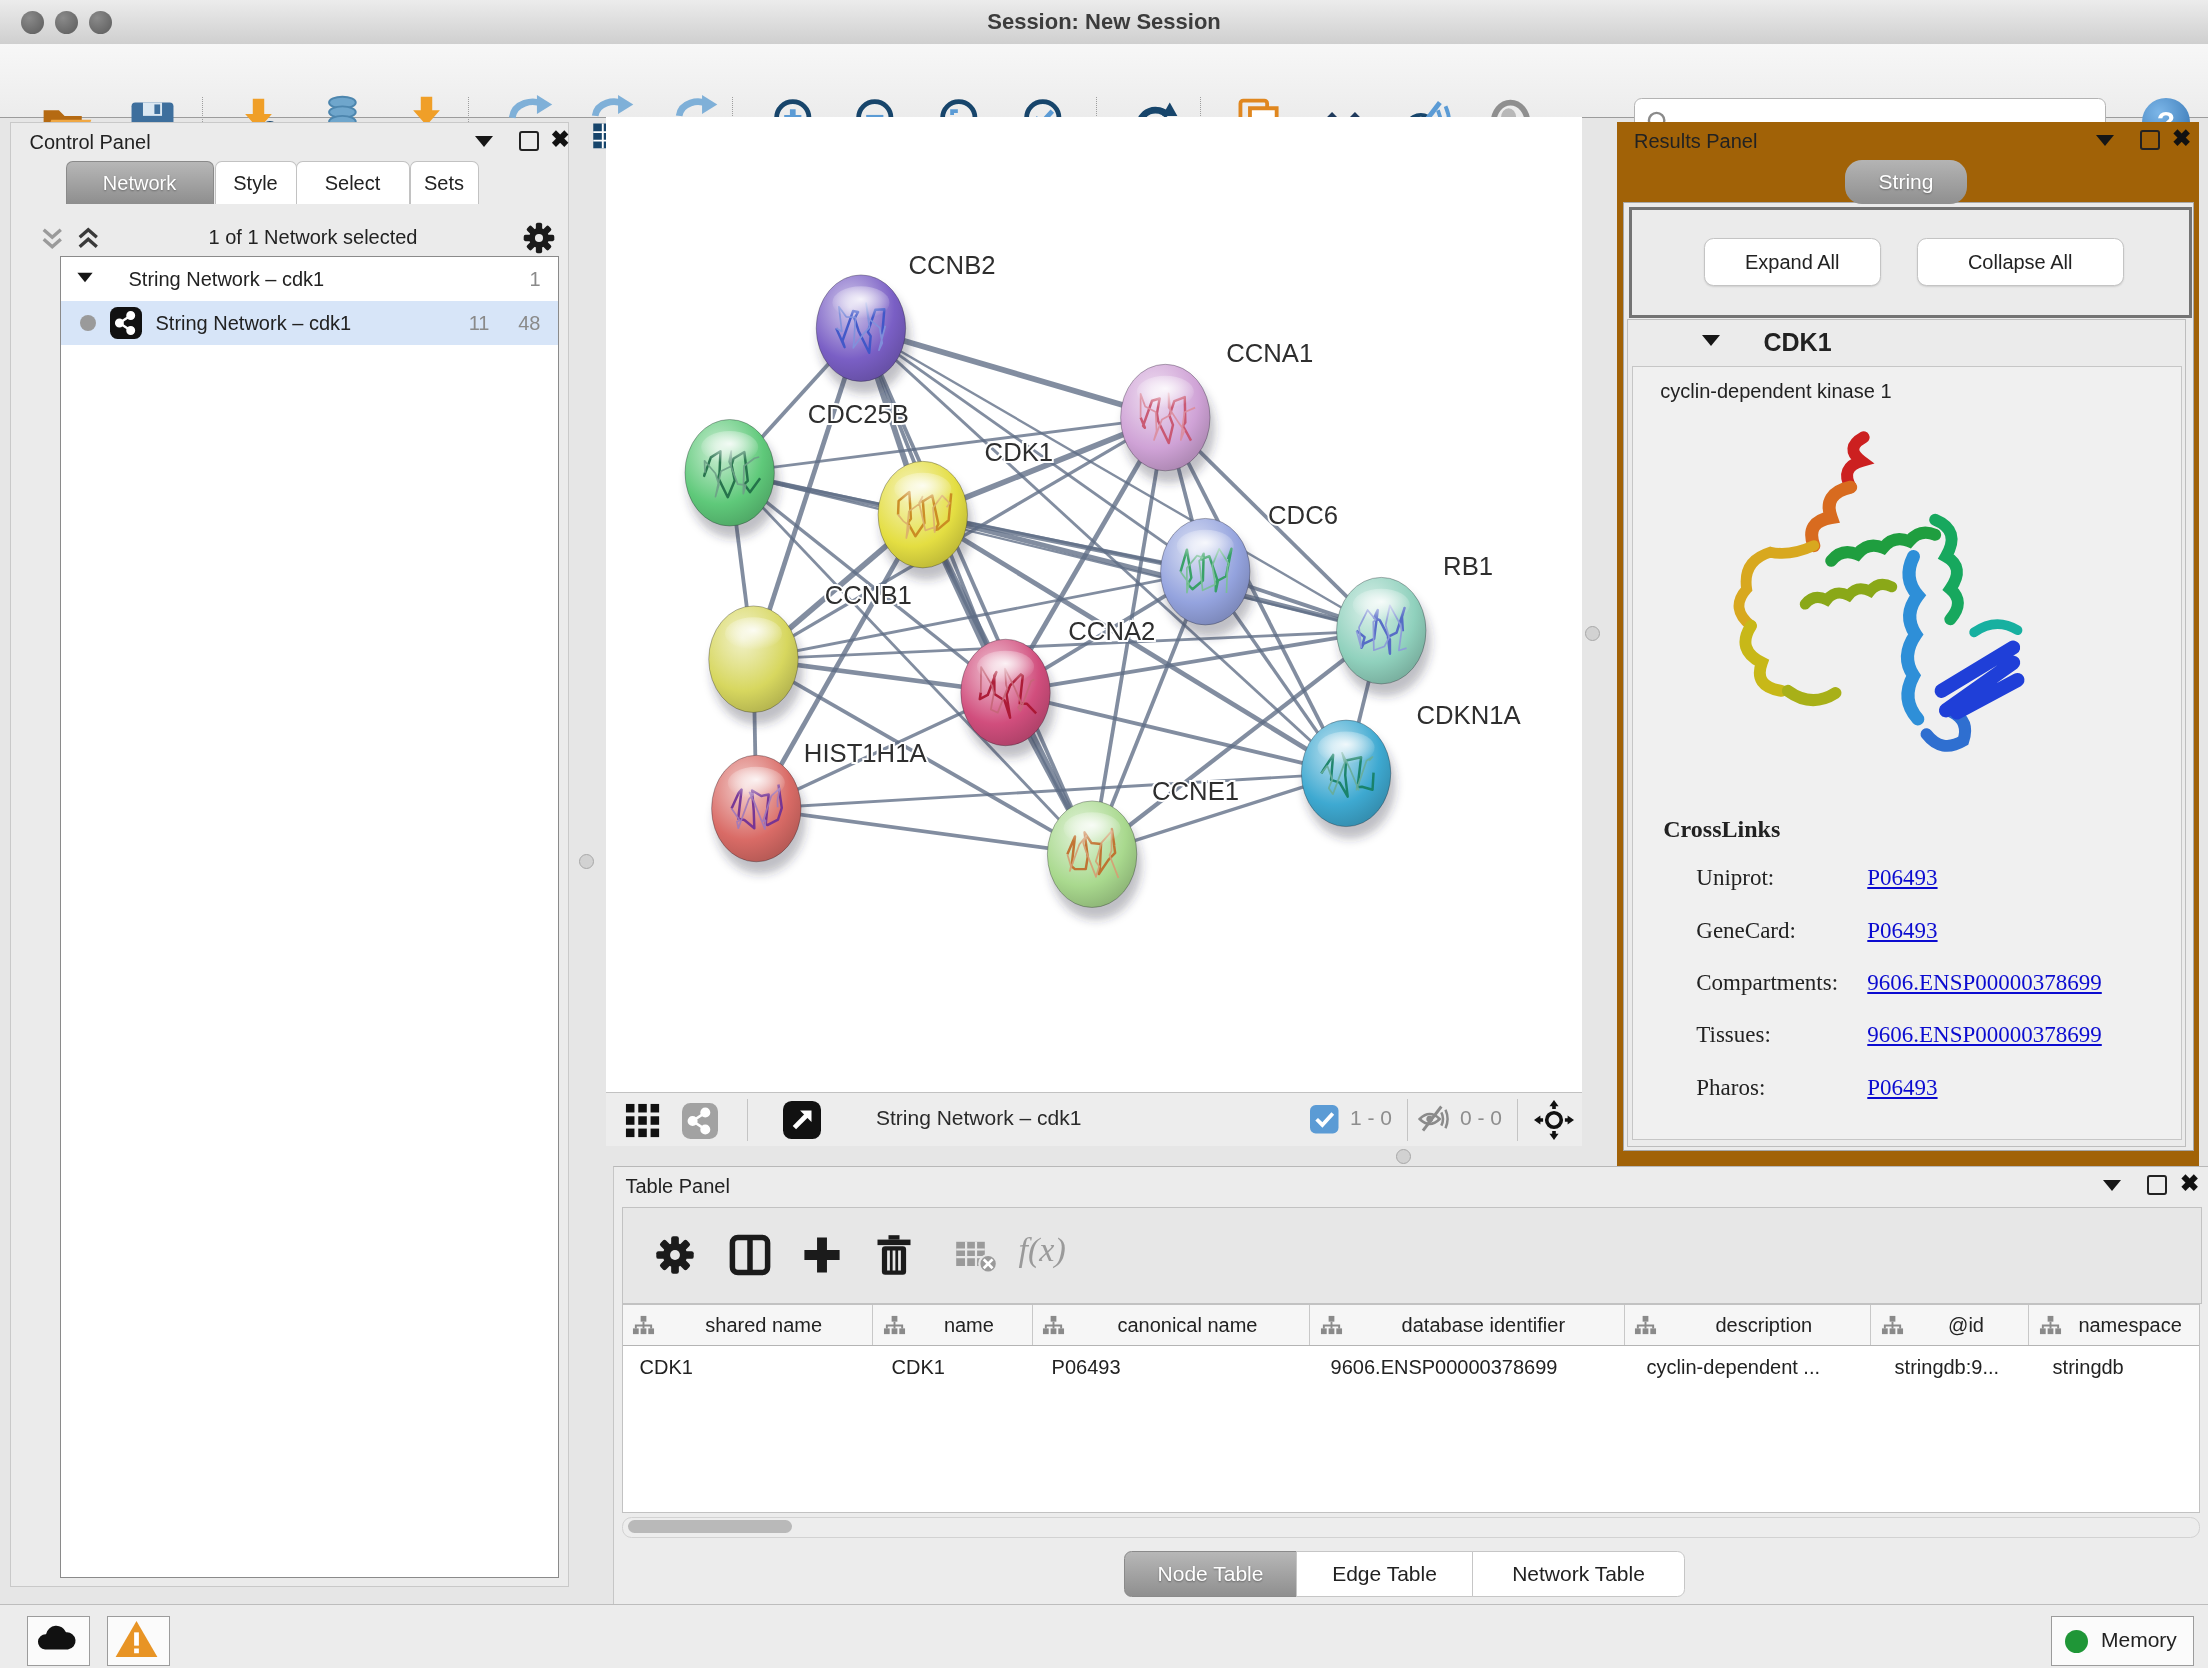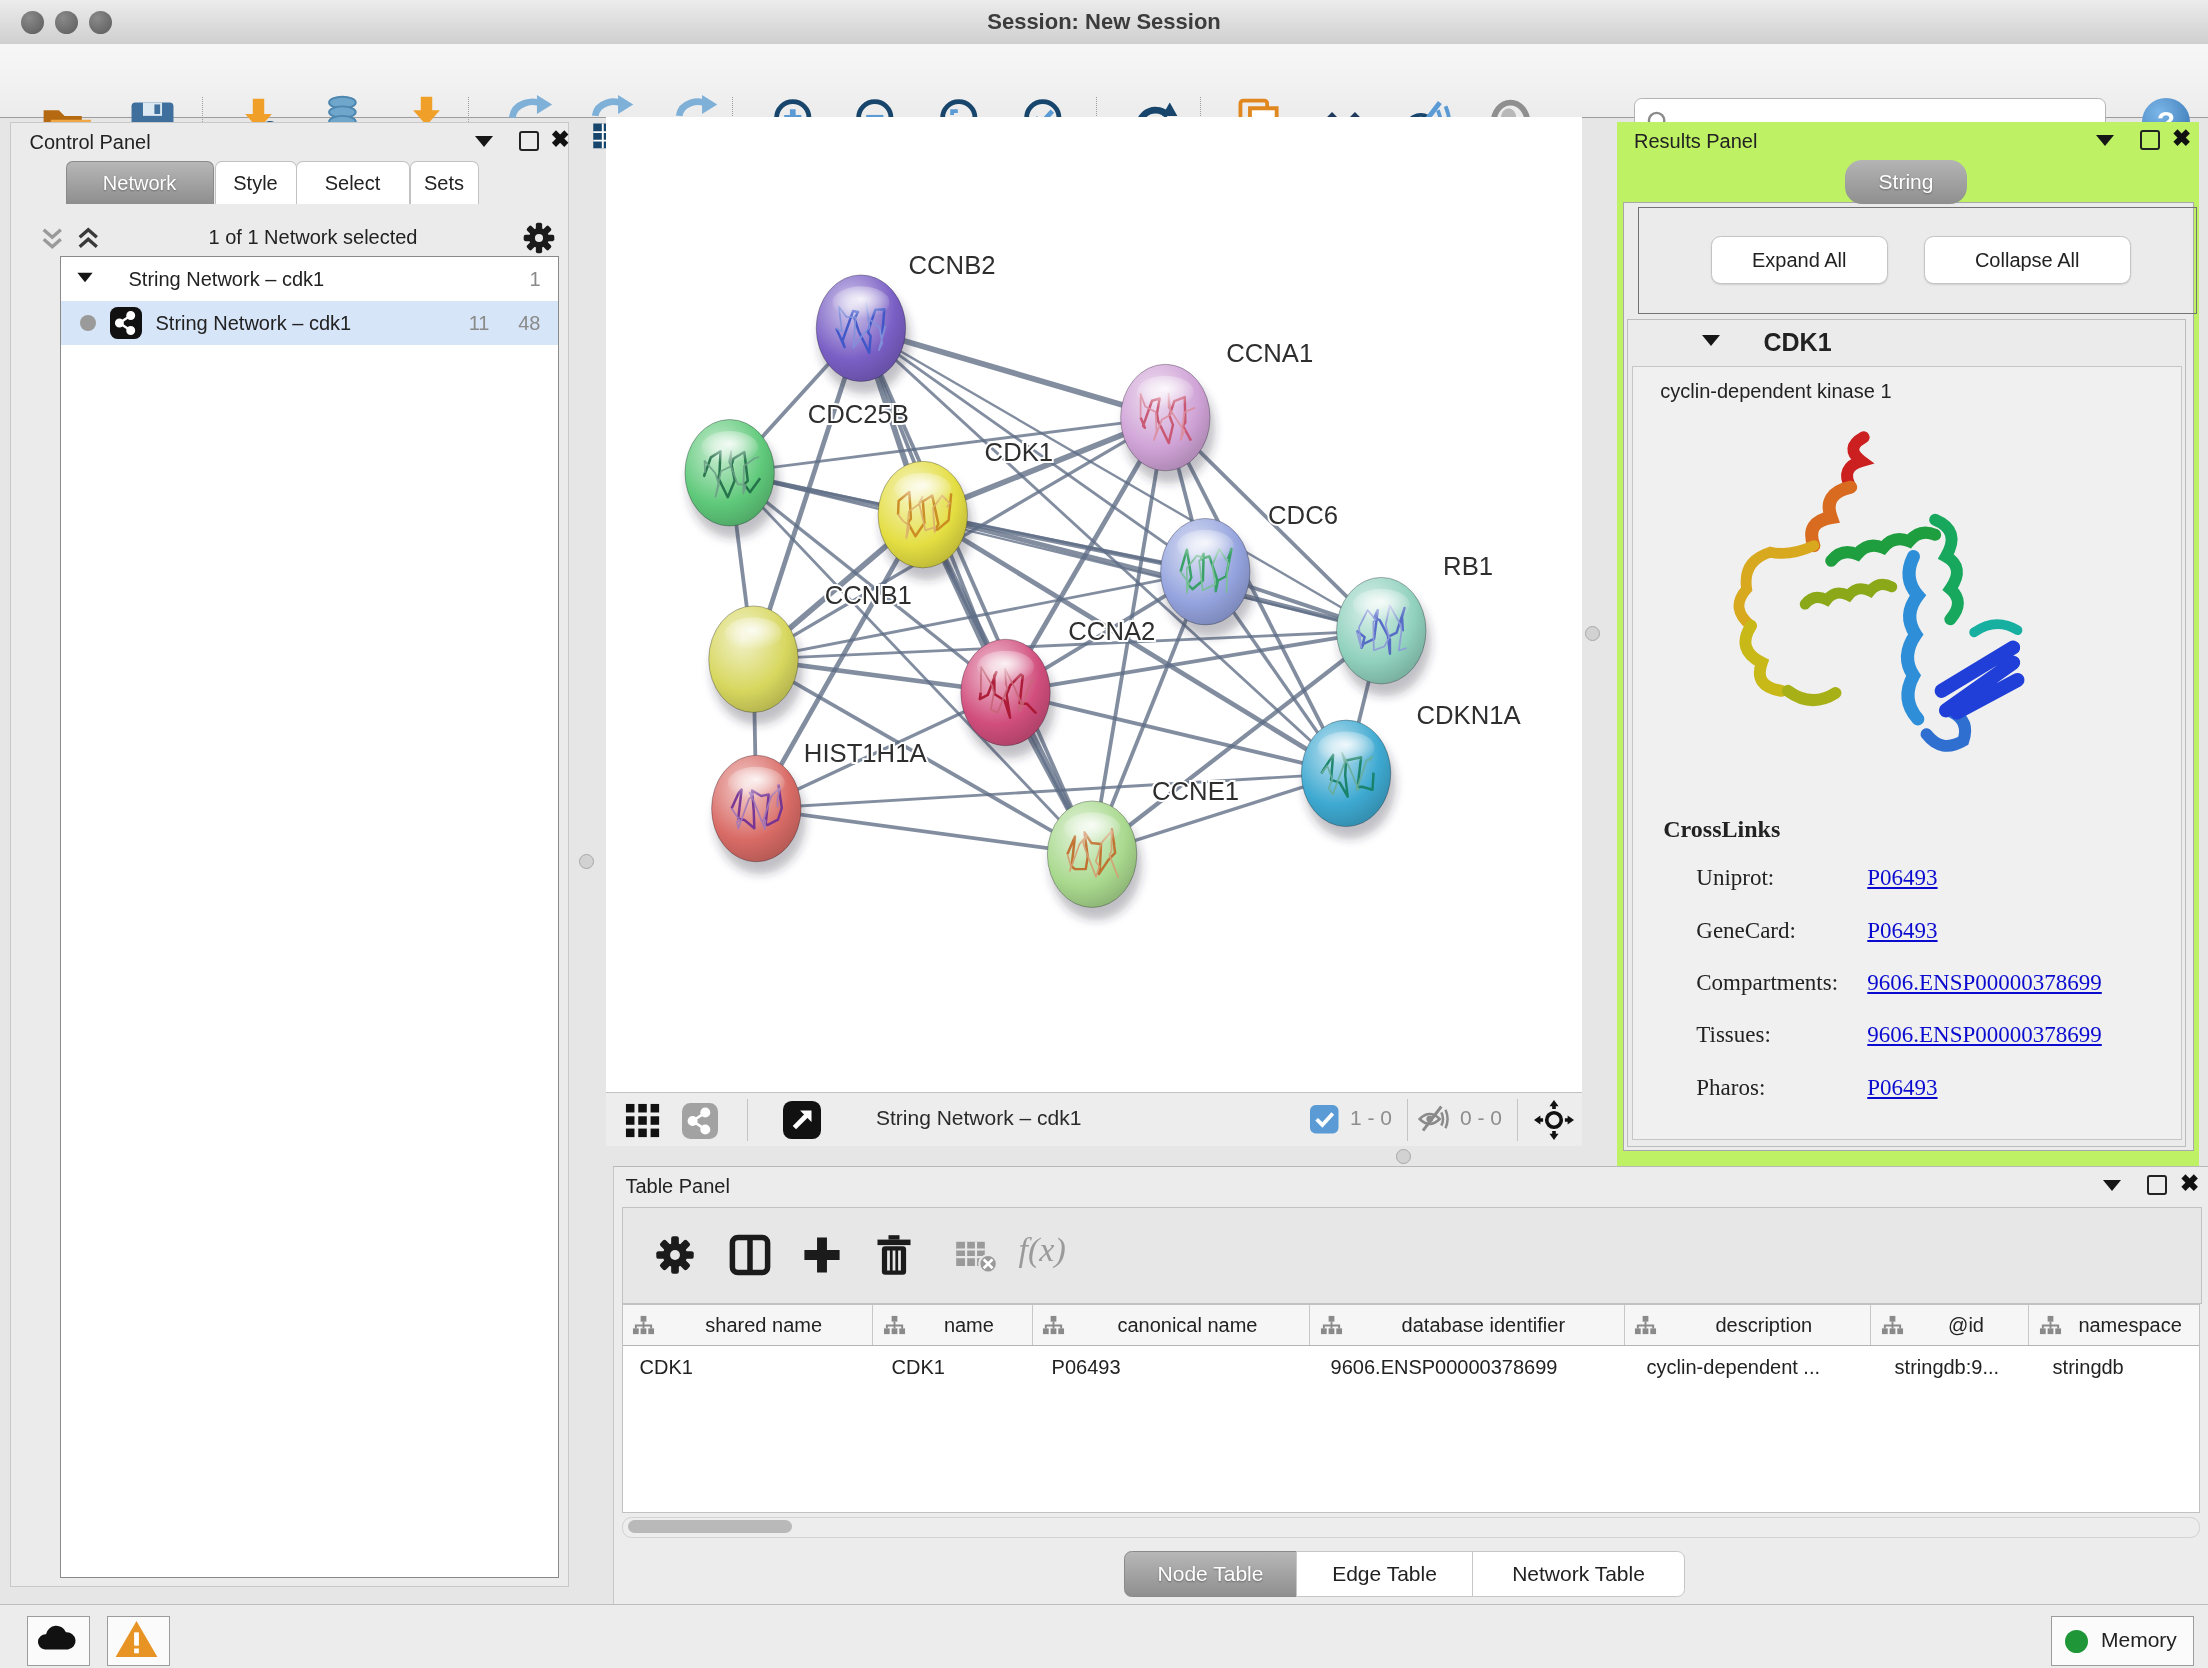--- a/index.html
+++ b/index.html
@@ -51,26 +51,26 @@
   .shareicon{position:absolute;width:32px;height:32px;top:5.7px;}
   
   .netcanvas{position:absolute;left:606px;top:117px;width:976px;height:975px;background:#fff;}
   .netbar{position:absolute;left:606px;top:1092px;width:976px;height:53px;background:#ededed;
     border-top:1px solid #c2c2c2;}
   .nbdiv{position:absolute;top:5.7px;height:42px;width:0;border-left:1px solid #c4c4c4;}
   .nbtxt{position:absolute;font-size:21px;color:#2a2a2a;top:13.3px;}
   .nbnum{position:absolute;font-size:21px;color:#8d8d8d;top:13.3px;}
   .shandle{position:absolute;width:13.3px;height:13.3px;border-radius:50%;background:#d2d2d2;border:1px solid #a8a8a8;}
   
-  .rpanel{position:absolute;left:1617px;top:122px;width:582px;height:1044px;background:#bef264;}
+  .rpanel{position:absolute;left:1617px;top:122px;width:582px;height:1044px;background:#a16207;}
   .rtab{position:absolute;left:228px;top:38px;width:122px;height:44px;border-radius:17px;
     background:linear-gradient(#b4b4b4,#8f8f8f);color:#fff;font-size:21px;text-align:center;
     line-height:44px;text-shadow:0 1px 1.9px rgba(0,0,0,.35);z-index:2;}
   .router{position:absolute;left:5.7px;top:80px;width:569px;height:947px;border:1.9px solid #a8a8a8;background:#ebebeb;}
-  .rbox1{position:absolute;left:14px;top:3.8px;width:557px;height:105px;border:1px solid #737373;}
+  .rbox1{position:absolute;left:5px;top:3.8px;width:557px;height:105px;border:3px solid #737373;}
   .rbtn{position:absolute;top:28.5px;height:46px;background:#fff;border:1px solid #c4c4c4;border-radius:9.5px;
     font-size:20px;text-align:center;line-height:46px;box-shadow:0 1px 1.9px rgba(0,0,0,.12);}
   .rsect{position:absolute;left:3.8px;top:116px;width:557px;height:826px;border:1px solid #bdbdbd;}
   .rsecthead{position:absolute;left:0;top:0;width:100%;height:44px;}
   .rinner{position:absolute;left:3.8px;top:46px;width:548px;height:772px;background:#f0f0f0;border:1px solid #c6c6c6;}
   .rsub{position:absolute;left:27px;top:13.3px;font-size:20px;}
   .xl-title{position:absolute;left:30px;top:449px;font-family:"Liberation Serif",serif;font-weight:700;font-size:24px;}
   .xrow{position:absolute;left:0;width:100%;height:38px;font-family:"Liberation Serif",serif;font-size:23px;}
   .xrow .xl{position:absolute;left:63px;}
   .xrow .xv{position:absolute;left:234px;color:#0b0bd0;text-decoration:underline;}

